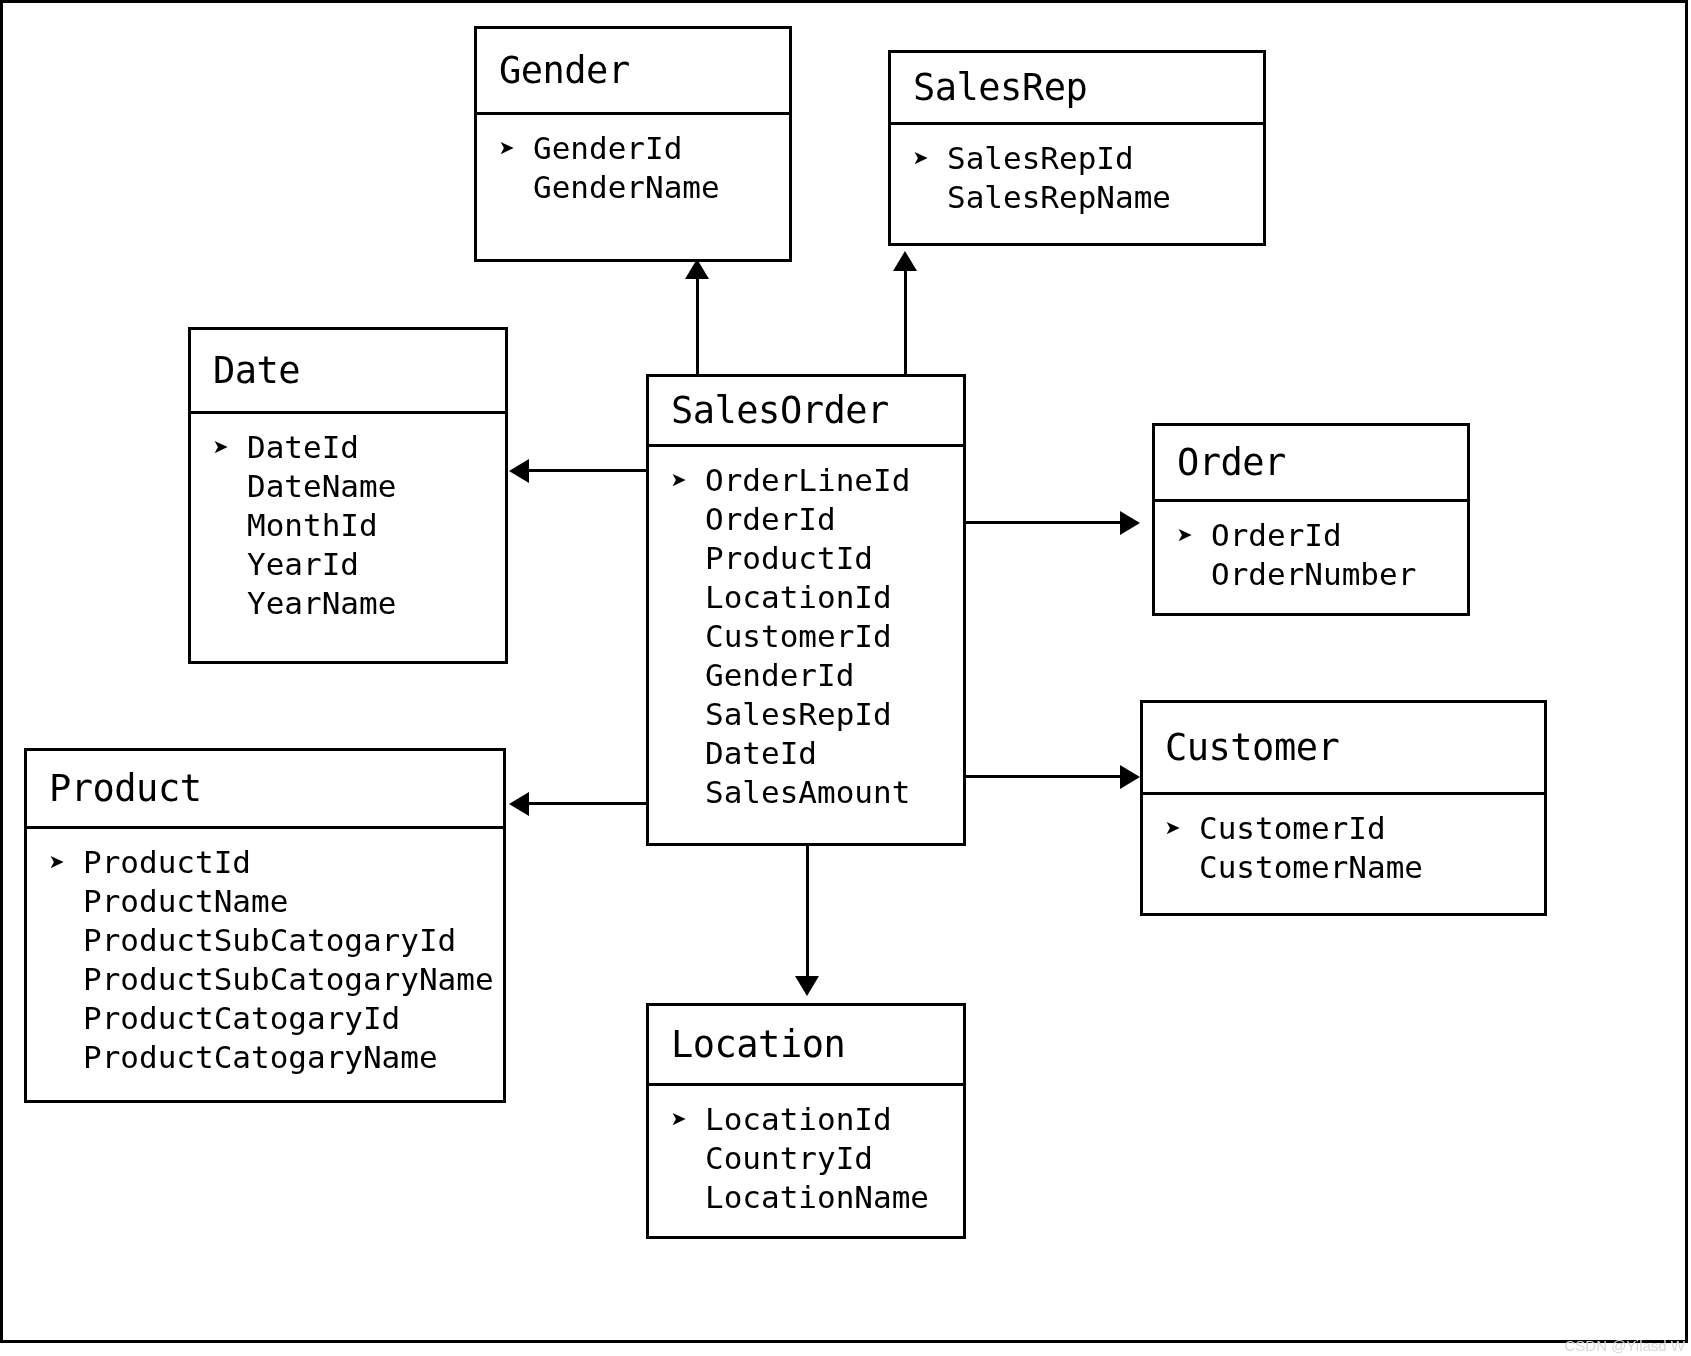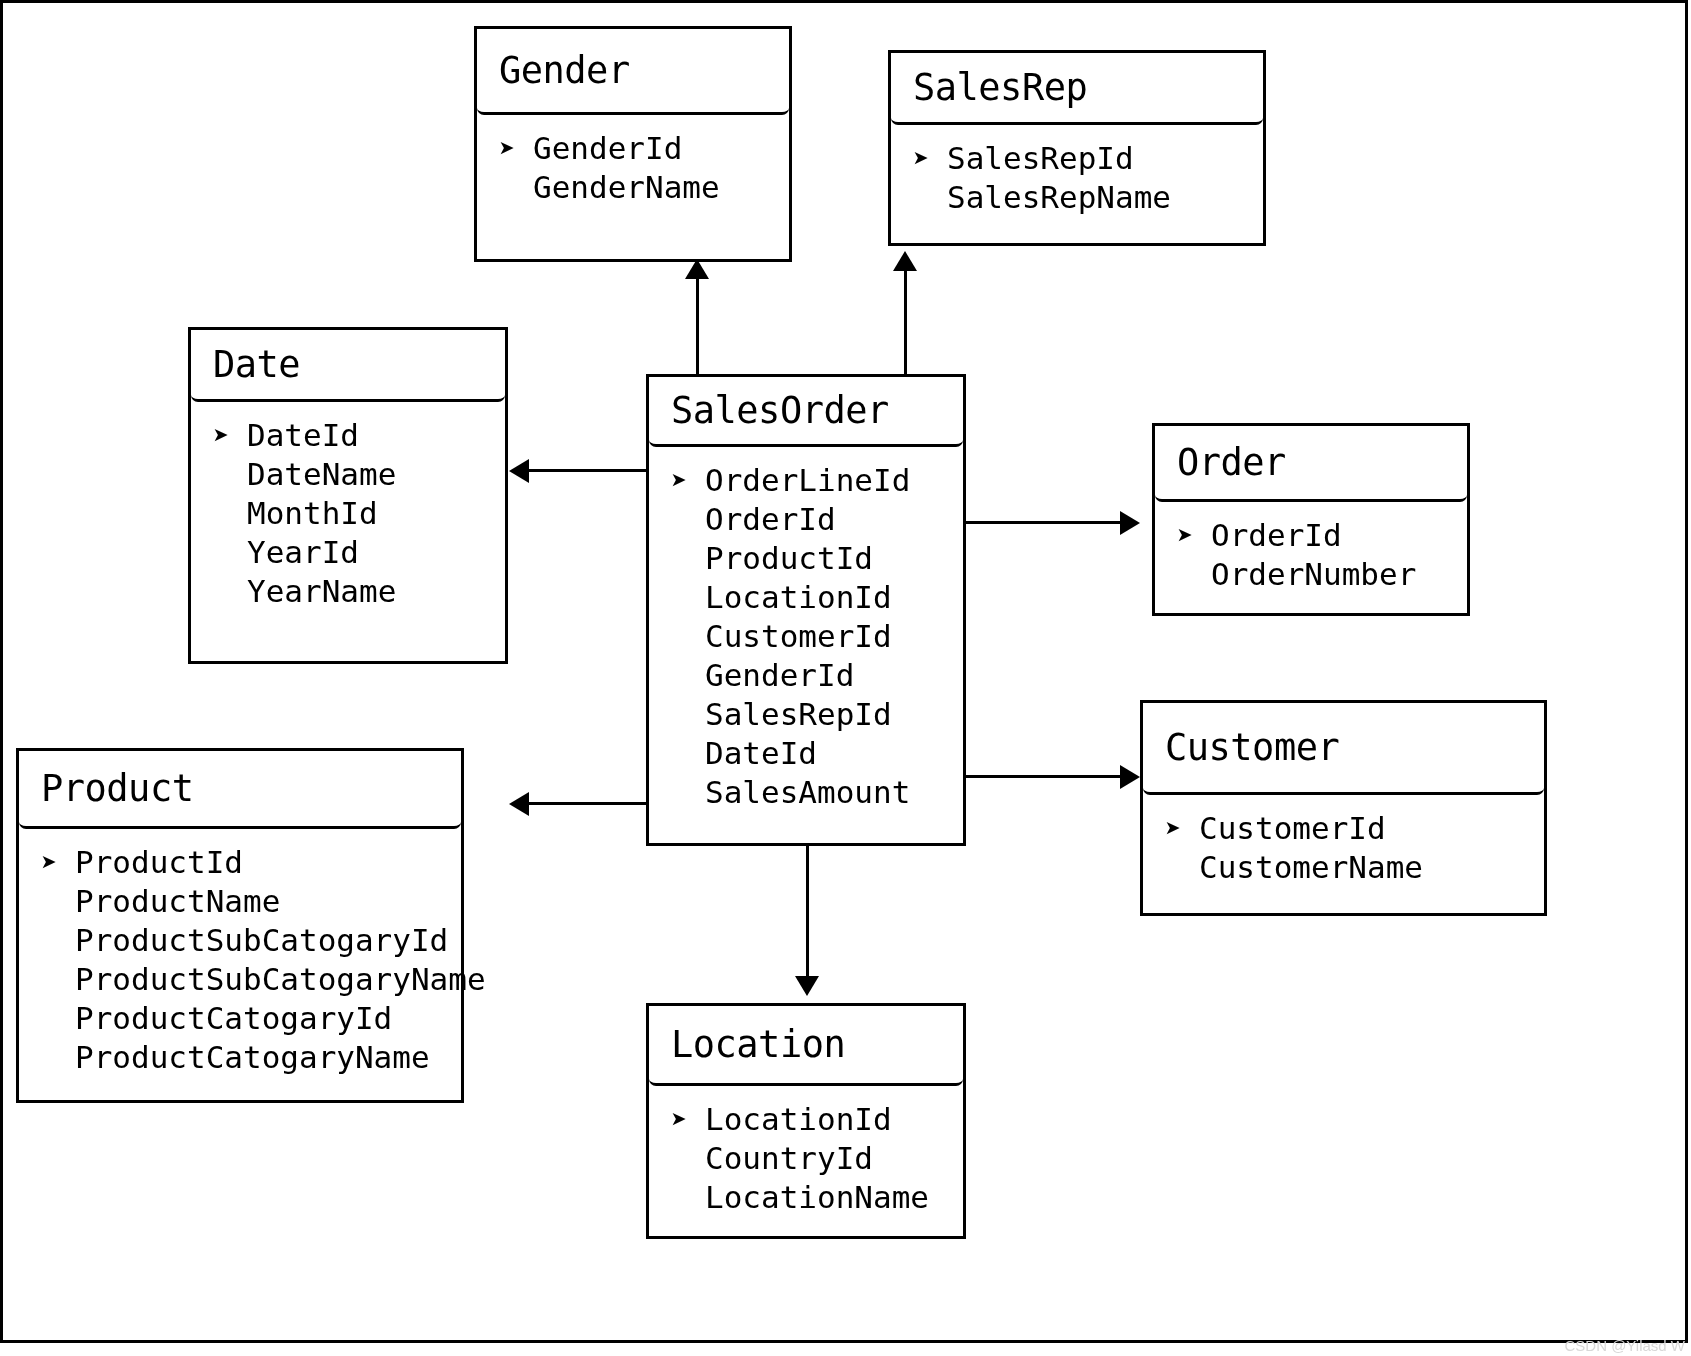--- a/index.html
+++ b/index.html
@@ -36,21 +36,20 @@
   .entity-title {
     border-bottom: 3px solid #000000;
     box-sizing: border-box;
     display: flex;
     align-items: center;
     padding-left: 22px;
     font-size: 37px;
     color: #000000;
     letter-spacing: -0.5px;
     white-space: nowrap;
-    border-radius: 7px;
   }
   .entity-attrs {
     box-sizing: border-box;
     padding: 14px 0 14px 0;
   }
   .attr {
     display: flex;
     align-items: flex-start;
     font-size: 31px;
     line-height: 39px;
@@ -175,21 +174,21 @@
         <span class="aname">SalesRepId</span>
       </div>
       <div class="attr">
         <span class="bullet empty">&nbsp;</span>
         <span class="aname">SalesRepName</span>
       </div>
     </div>
   </div>
 
   <div class="entity" style="left:188px; top:327px; width:320px; height:337px;">
-    <div class="entity-title" style="height:72px;">
+    <div class="entity-title" style="height:84px;">
       <span>Date</span>
     </div>
     <div class="entity-attrs">
       <div class="attr">
         <span class="bullet">➤</span>
         <span class="aname">DateId</span>
       </div>
       <div class="attr">
         <span class="bullet empty">&nbsp;</span>
         <span class="aname">DateName</span>
@@ -278,21 +277,21 @@
         <span class="bullet">➤</span>
         <span class="aname">CustomerId</span>
       </div>
       <div class="attr">
         <span class="bullet empty">&nbsp;</span>
         <span class="aname">CustomerName</span>
       </div>
     </div>
   </div>
 
-  <div class="entity" style="left:16px; top:748px; width:448px; height:355px;">
+  <div class="entity" style="left:24px; top:748px; width:482px; height:355px;">
     <div class="entity-title" style="height:78px;">
       <span>Product</span>
     </div>
     <div class="entity-attrs">
       <div class="attr">
         <span class="bullet">➤</span>
         <span class="aname">ProductId</span>
       </div>
       <div class="attr">
         <span class="bullet empty">&nbsp;</span>

